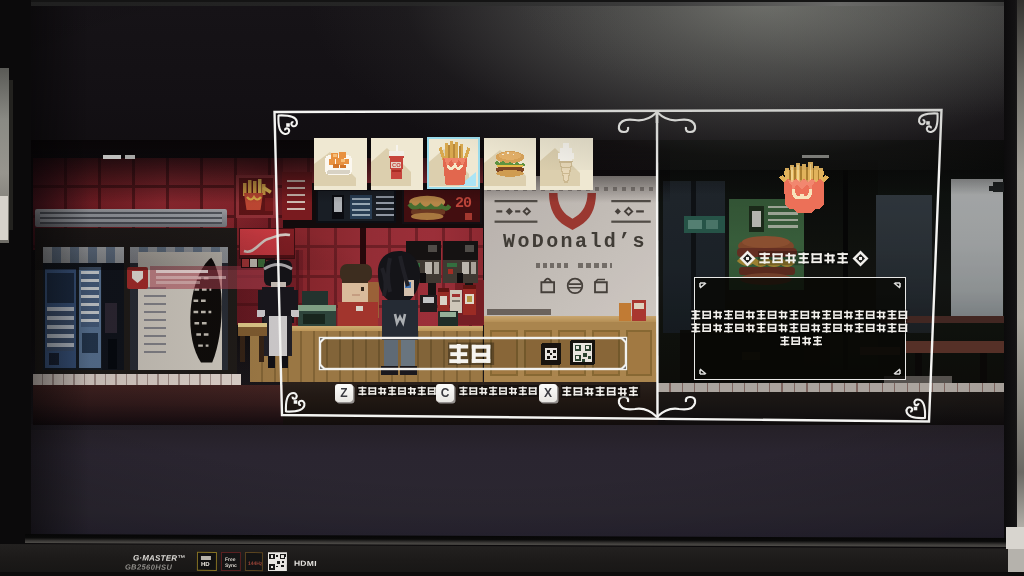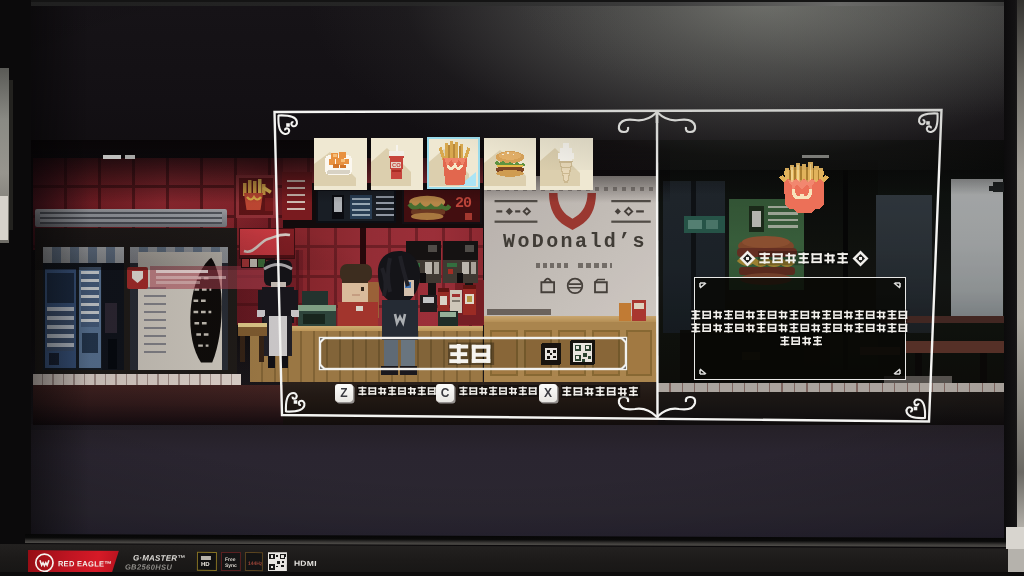--- a/index.html
+++ b/index.html
@@ -1010,27 +1010,20 @@
 <div class="a" style="left:9px;top:80px;width:4px;height:150px;background:#23221f;"></div>
 
 <div class="a" style="left:1004px;top:0;width:20px;height:576px;background:linear-gradient(90deg,#0c0b0c 0%,#131213 55%,#1f1e1e 80%,#2c2b2a 100%);"></div>
 
 <div class="a" style="left:1017px;top:0;width:7px;height:576px;background:linear-gradient(180deg,#33322f 0%,#716f69 14%,#a19e97 30%,#aaa79f 55%,#8a8881 70%,#6b6964 82%,#b5b2ab 92%,#cfccc5 100%);"></div>
 
 <div class="a" style="left:25px;top:536px;width:992px;height:9px;background:linear-gradient(180deg,#060606 0%,#0a0a0a 40%,#3a3836 75%,#504e4a 100%);transform:rotate(.22deg);"></div>
 
 <div class="a" style="left:0px;top:544px;width:1024px;height:32px;background:linear-gradient(180deg,#232120 0%,#1c1a19 45%,#161514 100%);transform:rotate(.25deg);transform-origin:0 0;overflow:hidden;">
 
-<div class="a" style="left:28px;top:6px;width:91px;height:26px;background:linear-gradient(100deg,#950d14 0%,#c01522 45%,#d61a27 75%,#b5121e 100%);clip-path:polygon(0 0,100% 0,91% 100%,0 100%);">
-        <svg class="a" style="left:6px;top:2px;" width="21" height="21" viewBox="0 0 21 21">
-          <circle cx="10.5" cy="10.5" r="8.6" fill="none" stroke="#f4f2ee" stroke-width="1.7"></circle>
-          <path d="M6 8 l1.8 5 1.3 -2.5 1.4 3 1.4 -3 1.3 2.5 1.8 -5" stroke="#f4f2ee" stroke-width="1.6" fill="none"></path>
-        </svg>
-        <div class="a" style="left:30px;top:9px;color:#f2efe9;font:bold 7.5px 'Liberation Sans';letter-spacing:.3px;white-space:nowrap;">RED EAGLE™</div>
-      </div>
 
 <div class="a" style="left:133px;top:9px;color:#dcdad6;font:bold italic 8px 'Liberation Sans';letter-spacing:.2px;white-space:nowrap;">G·MASTER™</div>
 <div class="a" style="left:125px;top:17.5px;color:#8d8b87;font:bold italic 7.5px 'Liberation Sans';letter-spacing:.4px;white-space:nowrap;">GB2560HSU</div>
 
 <div class="a" style="left:197px;top:7px;width:20px;height:19px;background:#111;border:1px solid #867224;">
         <div class="a" style="left:3px;top:3px;width:10px;height:4px;background:#b8b4aa;"></div>
         <div class="a" style="left:3px;top:8px;color:#ece8e0;font:bold 6px 'Liberation Sans';">HD</div>
       </div>
 
 <div class="a" style="left:221px;top:7px;width:20px;height:19px;background:#151515;border:1px solid #5a2020;">

